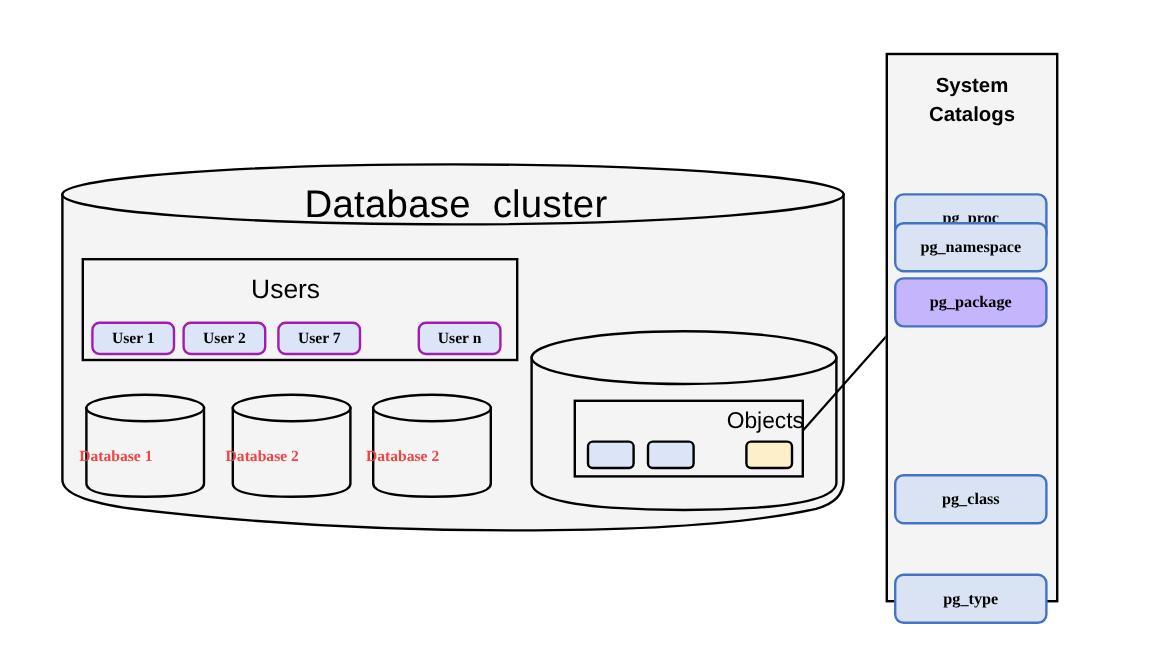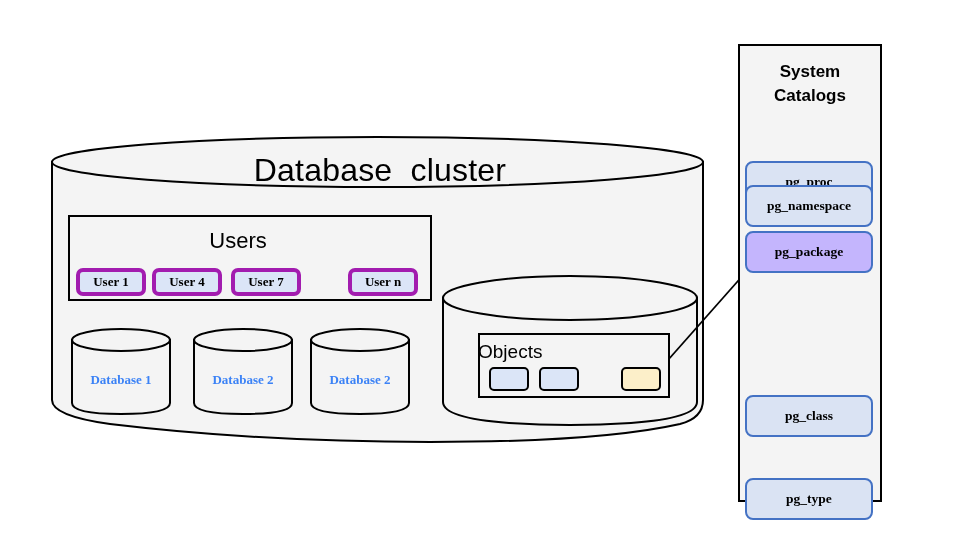--- a/index.html
+++ b/index.html
@@ -57,21 +57,21 @@
     top: 228px;
     width: 340px;
     text-align: center;
     font-family: "Liberation Sans", sans-serif;
     font-size: 22px;
     color: #000000;
   }
   .user-chip {
     position: absolute;
     height: 28px;
-    border: 4px solid #a21caf;
+    border: 2px solid #a21caf;
     border-radius: 7px;
     background: #dbe5f7;
     box-sizing: border-box;
     font-family: "Liberation Serif", serif;
     font-weight: bold;
     font-size: 13px;
     color: #000000;
     display: flex;
     align-items: center;
     justify-content: center;
@@ -79,25 +79,25 @@
   }
   .user-1 { left: 76px;  width: 70px; }
   .user-2 { left: 152px; width: 70px; }
   .user-3 { left: 231px; width: 70px; }
   .user-n { left: 348px; width: 70px; }
 
   
   .db-label {
     position: absolute;
     width: 110px;
-    text-align: center;
+    text-align: left;
     font-family: "Liberation Serif", serif;
     font-weight: bold;
     font-size: 13px;
-    color: #3b82f6;
+    color: #ef4444;
     top: 372px;
   }
   .db-label-1 { left: 66px; }
   .db-label-2 { left: 188px; }
   .db-label-3 { left: 305px; }
 
   
   .objects-box {
     position: absolute;
     left: 478px;
@@ -106,21 +106,21 @@
     height: 65px;
     border: 2px solid #000000;
     background: #f4f4f4;
     box-sizing: border-box;
   }
   .objects-title {
     position: absolute;
     left: 478px;
     top: 341px;
     width: 192px;
-    text-align: left;
+    text-align: right;
     font-family: "Liberation Sans", sans-serif;
     font-size: 19px;
     color: #000000;
   }
   .obj-chip {
     position: absolute;
     top: 367px;
     width: 40px;
     height: 24px;
     border: 2px solid #000000;
@@ -218,21 +218,21 @@
 
     <line x1="645" y1="386" x2="753" y2="264" stroke="#000000" stroke-width="1.8" marker-end="url(#arrowhead)"></line>
   </svg>
 
   <div class="cluster-title">Database  cluster</div>
 
   <div class="users-box"></div>
   <div class="users-title">Users</div>
 
   <div class="user-chip user-1">User 1</div>
-  <div class="user-chip user-2">User 4</div>
+  <div class="user-chip user-2">User 2</div>
   <div class="user-chip user-3">User 7</div>
   <div class="user-chip user-n">User n</div>
 
   <div class="db-label db-label-1">Database 1</div>
   <div class="db-label db-label-2">Database 2</div>
   <div class="db-label db-label-3">Database 2</div>
 
   <div class="objects-box"></div>
   <div class="objects-title">Objects</div>
   <div class="obj-chip obj-1"></div>

